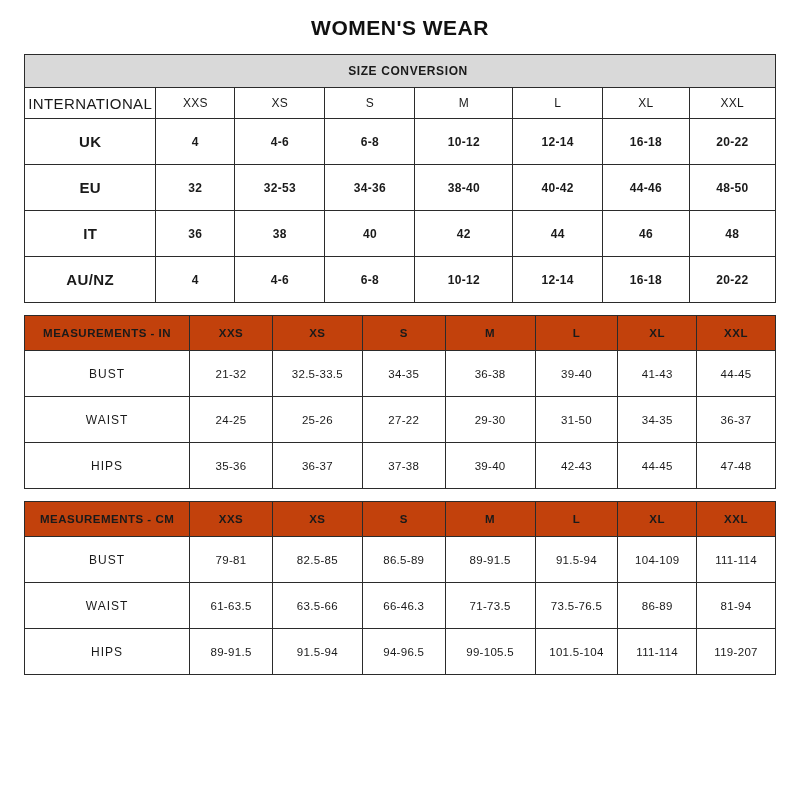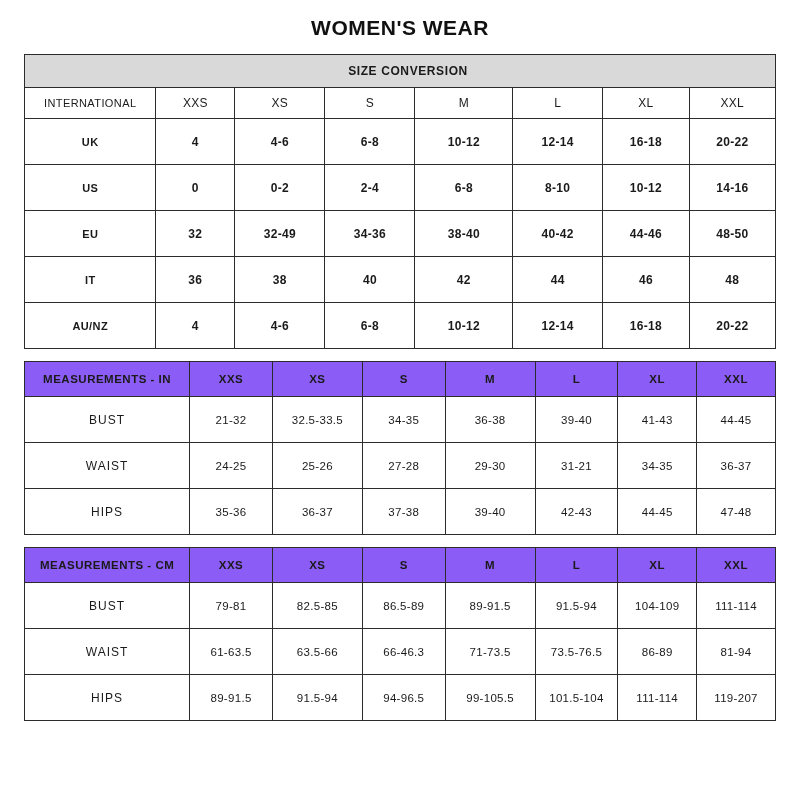--- a/index.html
+++ b/index.html
@@ -59,29 +59,29 @@
     letter-spacing: 0.3px;
   }
   .conv-row td {
     height: 45px;
     font-size: 12px;
     letter-spacing: 0.3px;
     font-weight: bold;
   }
   .conv-row td.rowlabel,
   .conv-head td.rowlabel {
-    font-size: 11px;
+    font-size: 15px;
     letter-spacing: 0.4px;
   }
   
   .meas {
     margin-top: 12px;
   }
   .meas .mhead td {
-    background: #8b5cf6;
+    background: #c2410c;
     font-weight: bold;
     height: 34px;
     font-size: 11.5px;
     letter-spacing: 0.5px;
   }
   .meas .mhead td.mlabel {
     text-align: center;
   }
   .meas .mrow td {
     height: 45px;
@@ -131,35 +131,25 @@
         <td class="rowlabel">UK</td>
         <td>4</td>
         <td>4-6</td>
         <td>6-8</td>
         <td>10-12</td>
         <td>12-14</td>
         <td>16-18</td>
         <td>20-22</td>
       </tr>
 
-      <tr class="conv-row">
-        <td class="rowlabel">US</td>
-        <td>0</td>
-        <td>0-2</td>
-        <td>2-4</td>
-        <td>6-8</td>
-        <td>8-10</td>
-        <td>10-12</td>
-        <td>14-16</td>
-      </tr>
 
       <tr class="conv-row">
         <td class="rowlabel">EU</td>
         <td>32</td>
-        <td>32-49</td>
+        <td>32-53</td>
         <td>34-36</td>
         <td>38-40</td>
         <td>40-42</td>
         <td>44-46</td>
         <td>48-50</td>
       </tr>
 
       <tr class="conv-row">
         <td class="rowlabel">IT</td>
         <td>36</td>
@@ -216,23 +206,23 @@
         <td>36-38</td>
         <td>39-40</td>
         <td>41-43</td>
         <td>44-45</td>
       </tr>
 
       <tr class="mrow">
         <td class="mlabel">WAIST</td>
         <td>24-25</td>
         <td>25-26</td>
-        <td>27-28</td>
+        <td>27-22</td>
         <td>29-30</td>
-        <td>31-21</td>
+        <td>31-50</td>
         <td>34-35</td>
         <td>36-37</td>
       </tr>
 
       <tr class="mrow">
         <td class="mlabel">HIPS</td>
         <td>35-36</td>
         <td>36-37</td>
         <td>37-38</td>
         <td>39-40</td>

